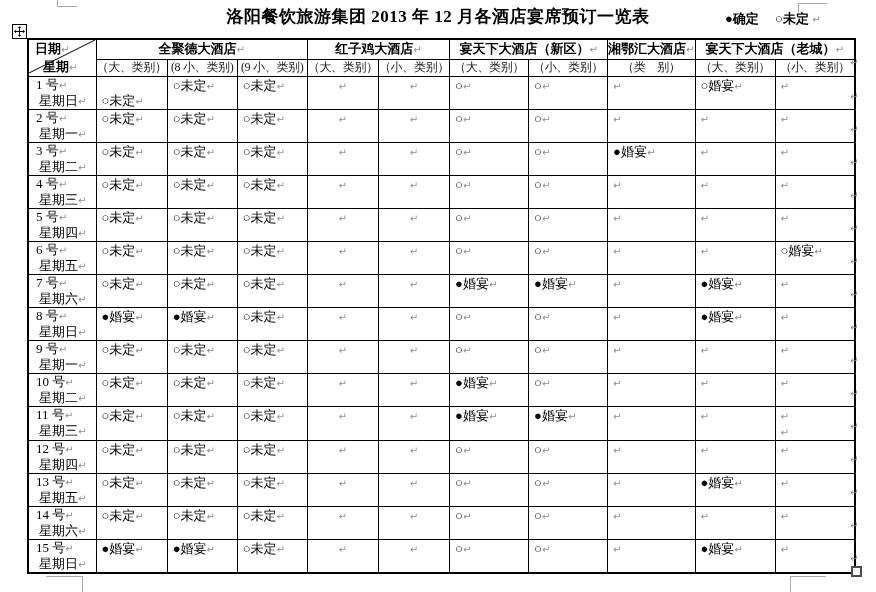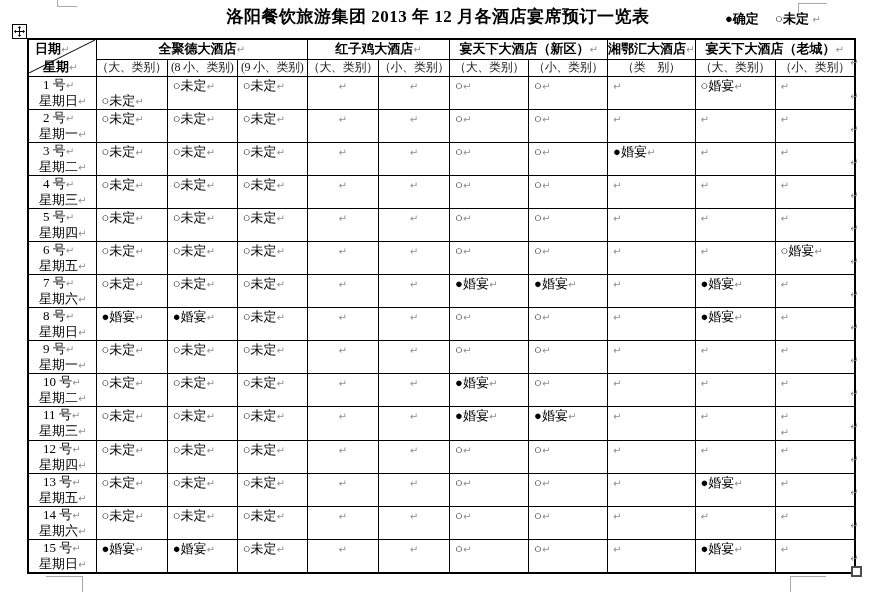--- a/index.html
+++ b/index.html
@@ -29,21 +29,21 @@
   .booking th,.booking td{border:1px solid #000;padding:0;vertical-align:top;overflow:hidden;}
   th.hotel{font-size:13px;font-weight:bold;text-align:center;height:19px;line-height:18px;white-space:nowrap;margin-left:44px;}
   th.sub{font-size:12px;font-weight:normal;text-align:center;height:16px;line-height:14px;
          white-space:nowrap;letter-spacing:-.3px;color:#1a1a1a;}
   th.corner{position:relative;padding:4px;}
   .corner-top{position:absolute;top:1px;left:6px;font-size:13px;font-weight:bold;line-height:15px;}
   .corner-bottom{position:absolute;bottom:1px;left:14px;font-size:13px;font-weight:bold;line-height:15px;}
   .corner-svg{position:absolute;left:0;top:0;}
   tr.data{height:33px;}
   td.date{font-size:13px;line-height:15px;}
-  td.date .d1{padding-left:14px;white-space:nowrap;}
+  td.date .d1{padding-left:7px;white-space:nowrap;}
   td.date .d2{padding-left:10px;white-space:nowrap;}
   td.cell{font-size:13px;line-height:15px;padding:1px 0 0 5px;white-space:nowrap;}
   td.cell.center{text-align:center;padding-left:0;}
   td.cell.low{padding-top:16px;}
   .rowend{position:absolute;left:850px;}
 </style>
 </head>
 <body>
 
 <div class="page">

